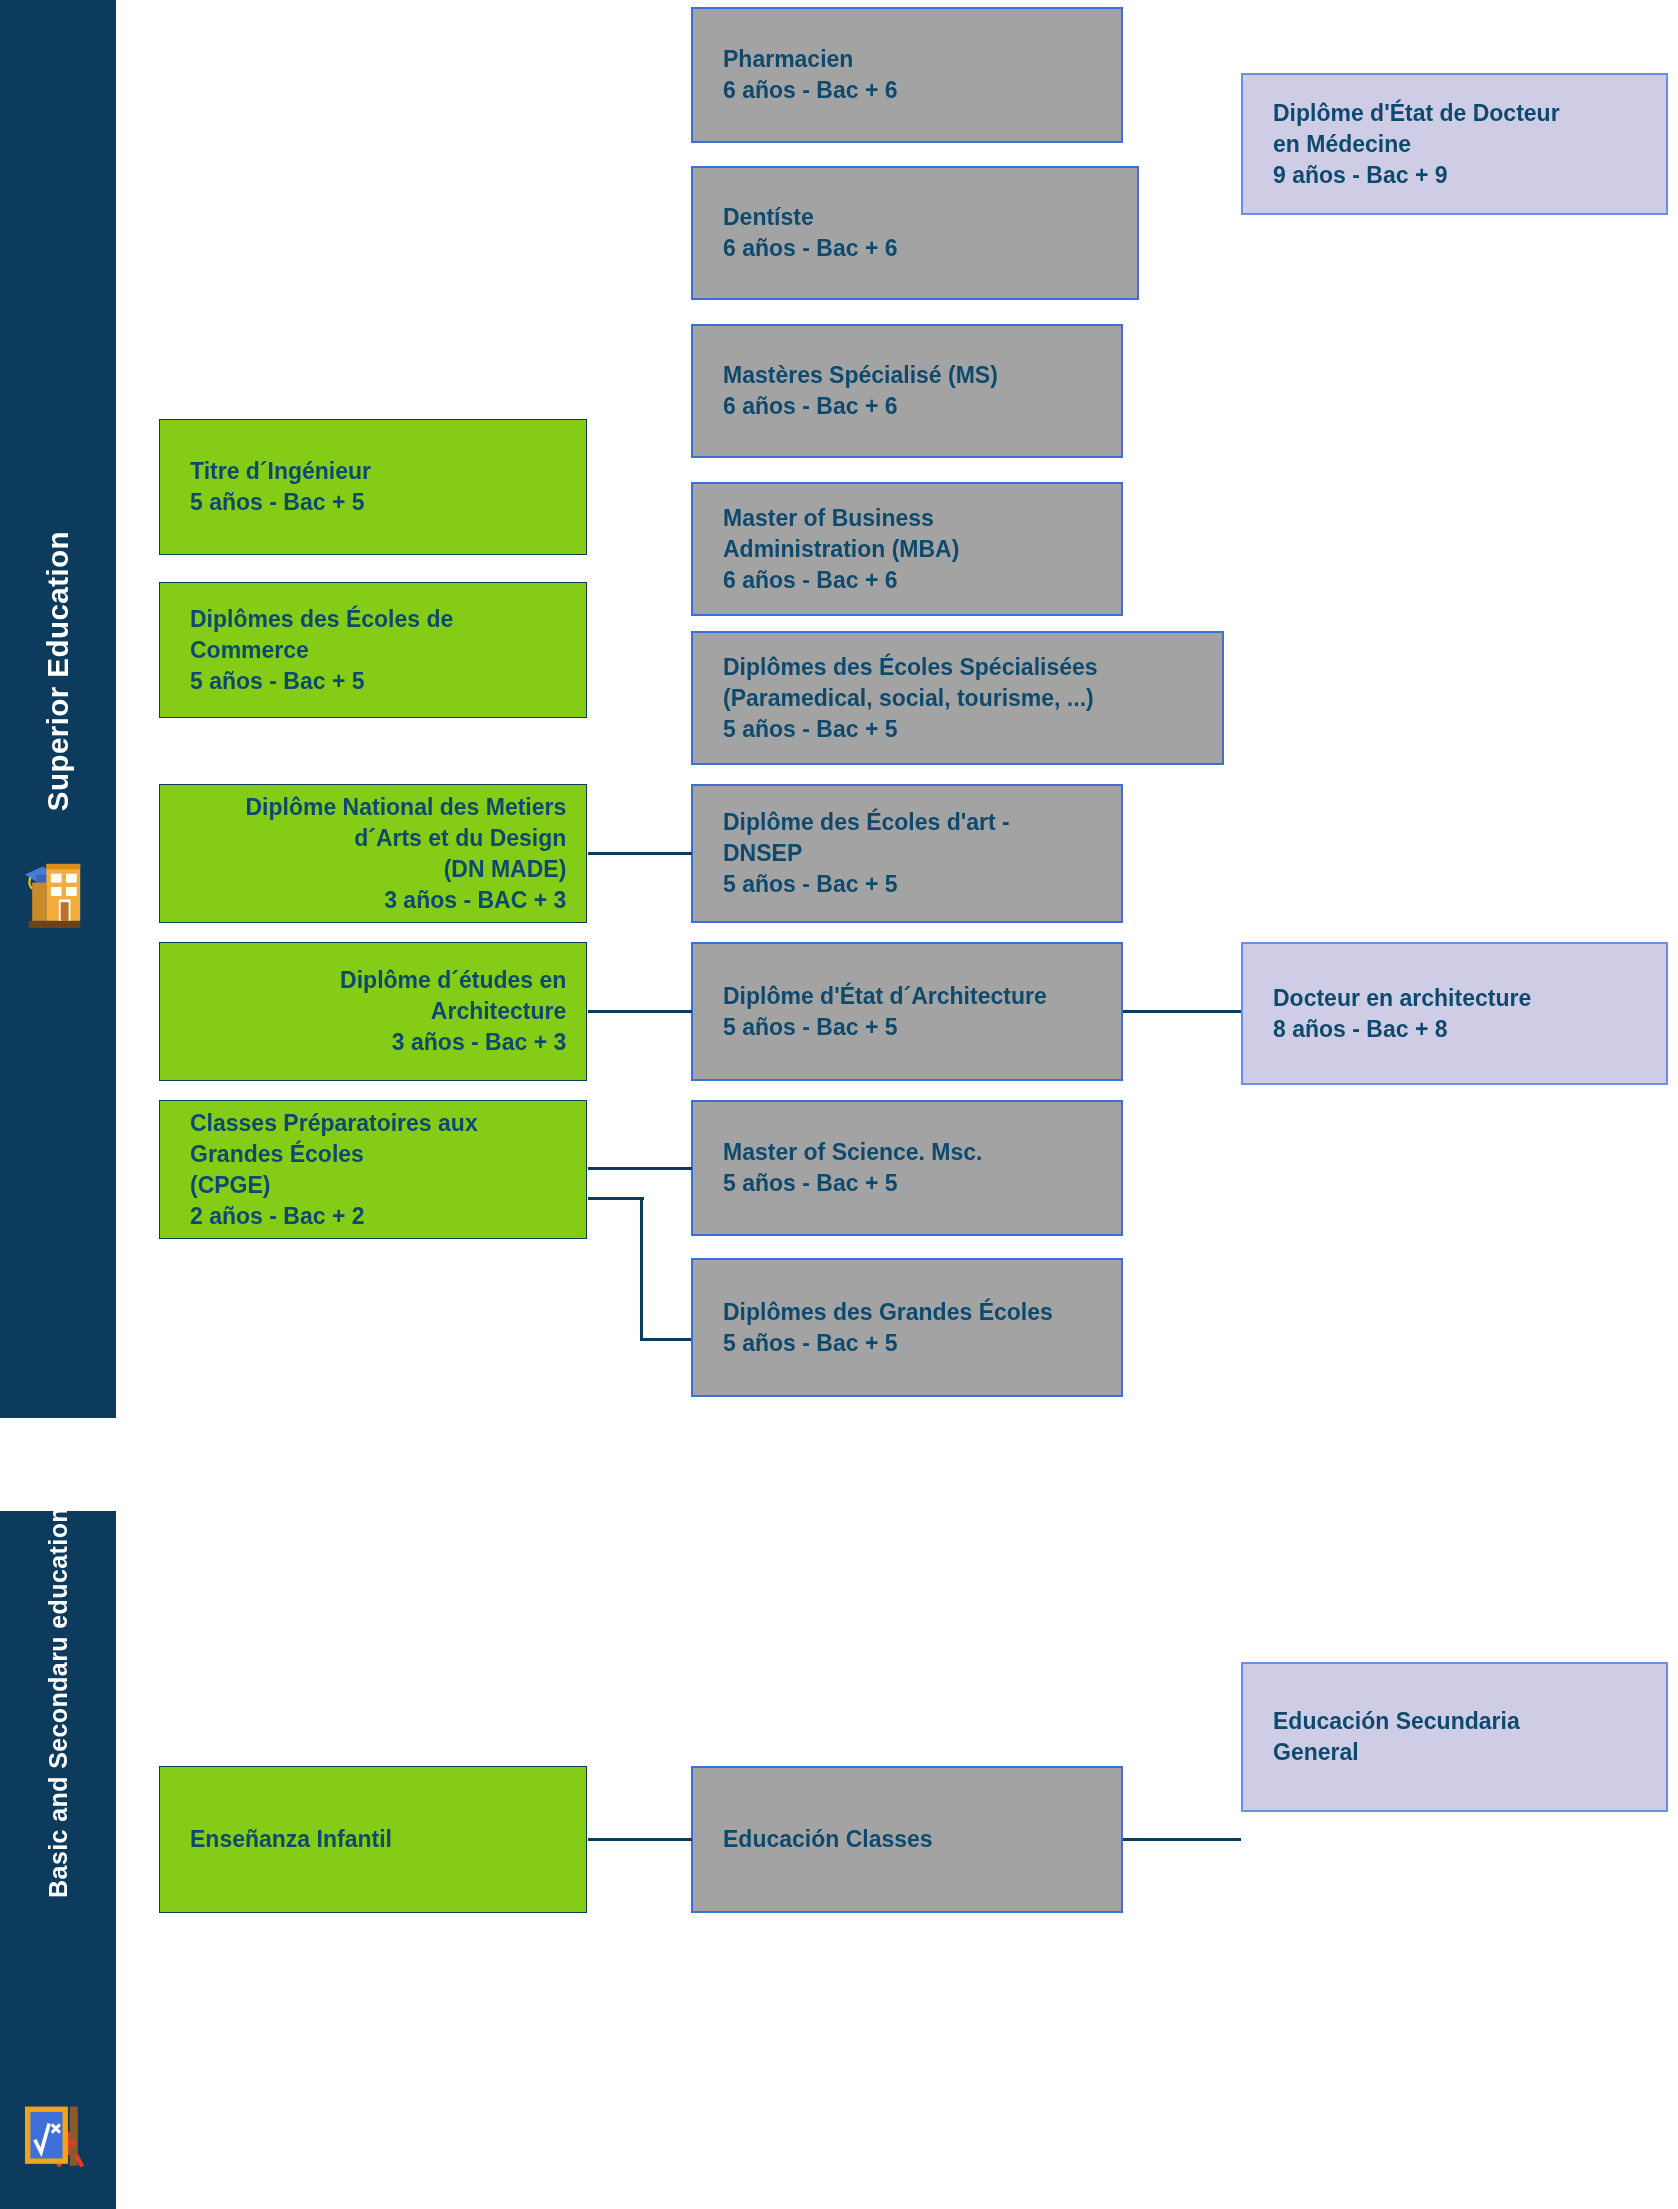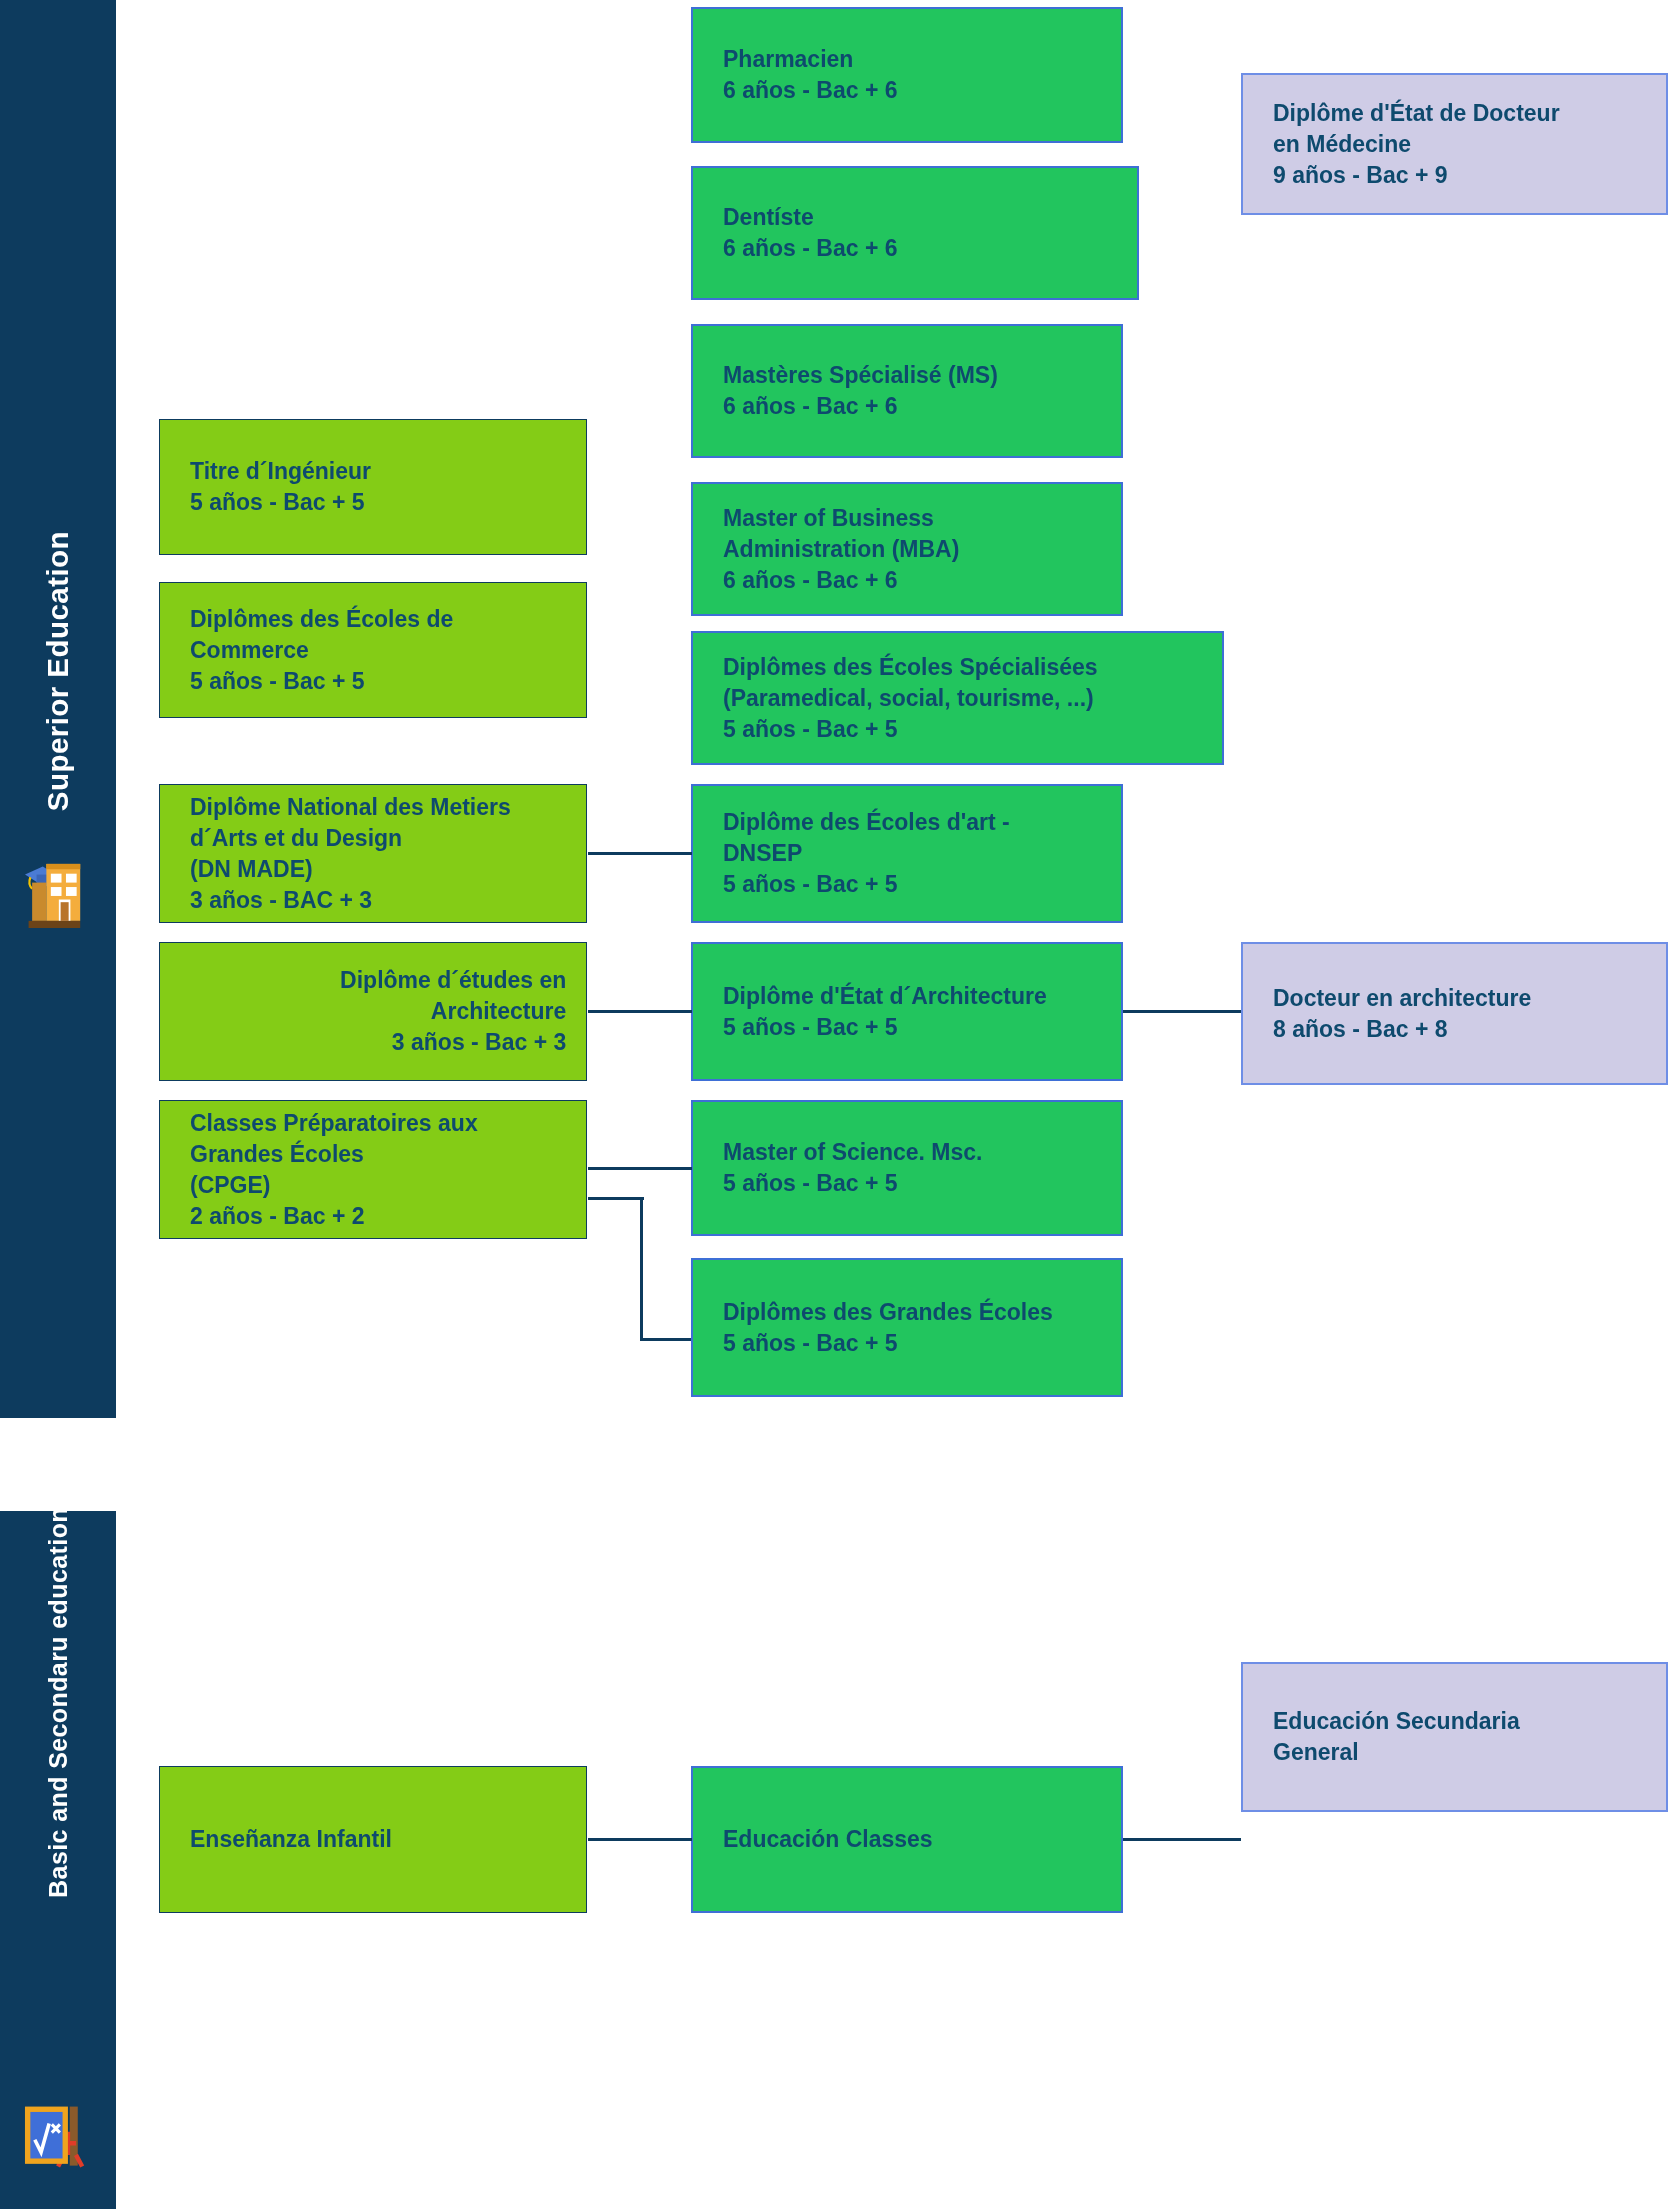--- a/index.html
+++ b/index.html
@@ -17,21 +17,21 @@
   .vlabel.basic{font-size:25px;}
   .icon-wrap{position:absolute;}
   .box{
     position:absolute;box-sizing:border-box;
     display:flex;flex-direction:column;justify-content:center;
     padding:7.2px 19.7px 7.2px 30px;
     font-weight:700;font-size:23px;line-height:31px;color:#0e4a6e;
   }
   .box-text{white-space:pre-line;}
   .box.gray{background:#84cc16;border:1.8px solid #0d3b5e;}
-  .box.blue{background:#22c55e;border:2.7px solid #3e6fd6;}
+  .box.blue{background:#a3a3a3;border:2.7px solid #3e6fd6;}
   .box.purple{background:#cfcce6;border:2.7px solid #6e8ee6;}
   .connector{position:absolute;background:#0d3b5e;}
 </style>
 </head>
 <body>
 
 <div class="canvas">
 
   <div class="sidebar-bar" style="top:0;height:1418px;"></div>
   <div class="vlabel-wrap" style="top:0;height:1343px;">
@@ -72,21 +72,21 @@
 
   <div class="box gray" style="left:159px;top:419px;width:428px;height:136px;">
     <div class="box-text">Titre d´Ingénieur
 5 años - Bac + 5</div>
   </div>
   <div class="box gray" style="left:159px;top:582px;width:428px;height:136px;">
     <div class="box-text">Diplômes des Écoles de
 Commerce
 5 años - Bac + 5</div>
   </div>
-  <div class="box gray" style="left:159px;top:784px;width:428px;height:139px;">
+  <div class="box gray" style="left:159px;top:784px;width:428px;height:139px;text-align:right;">
     <div class="box-text">Diplôme National des Metiers
 d´Arts et du Design
 (DN MADE)
 3 años - BAC + 3</div>
   </div>
   <div class="box gray" style="left:159px;top:942px;width:428px;height:139px;text-align:right;">
     <div class="box-text">Diplôme d´études en
 Architecture
 3 años - Bac + 3</div>
   </div>

